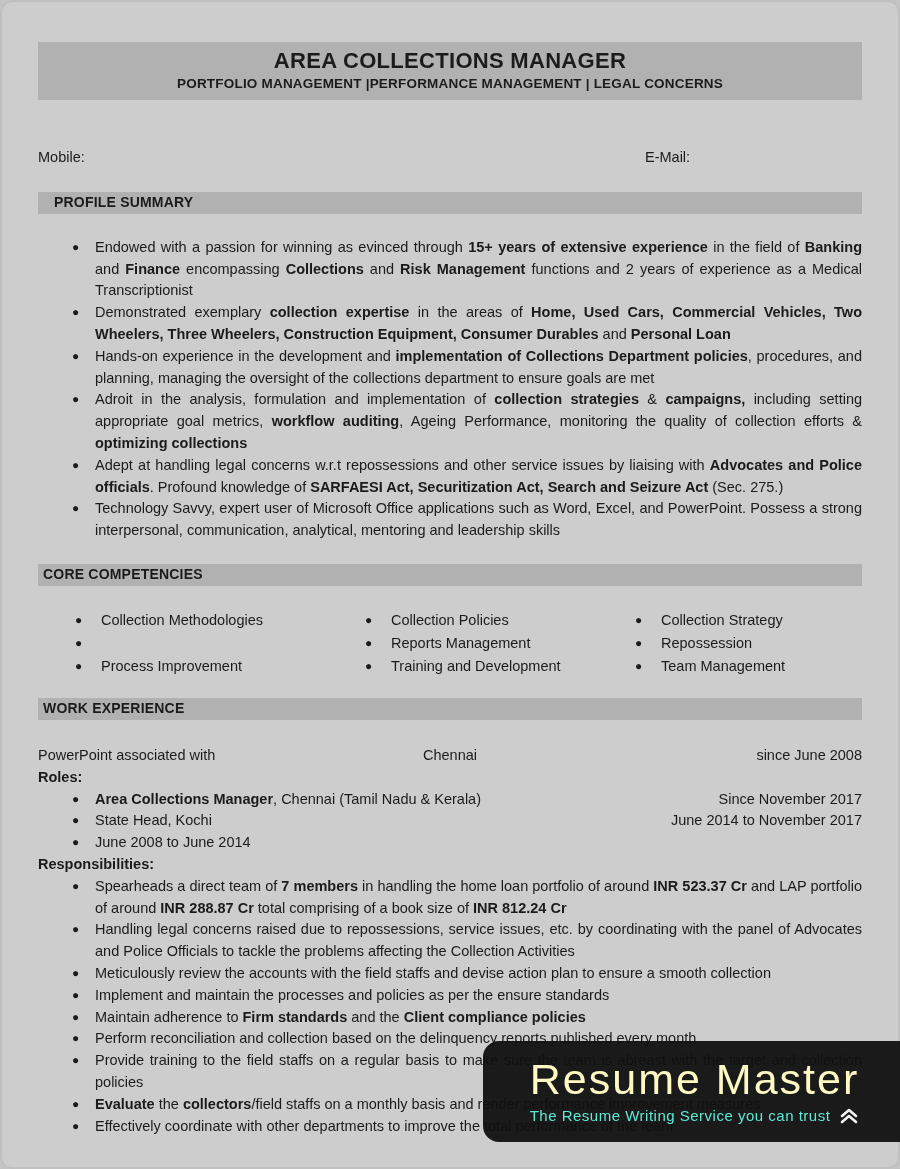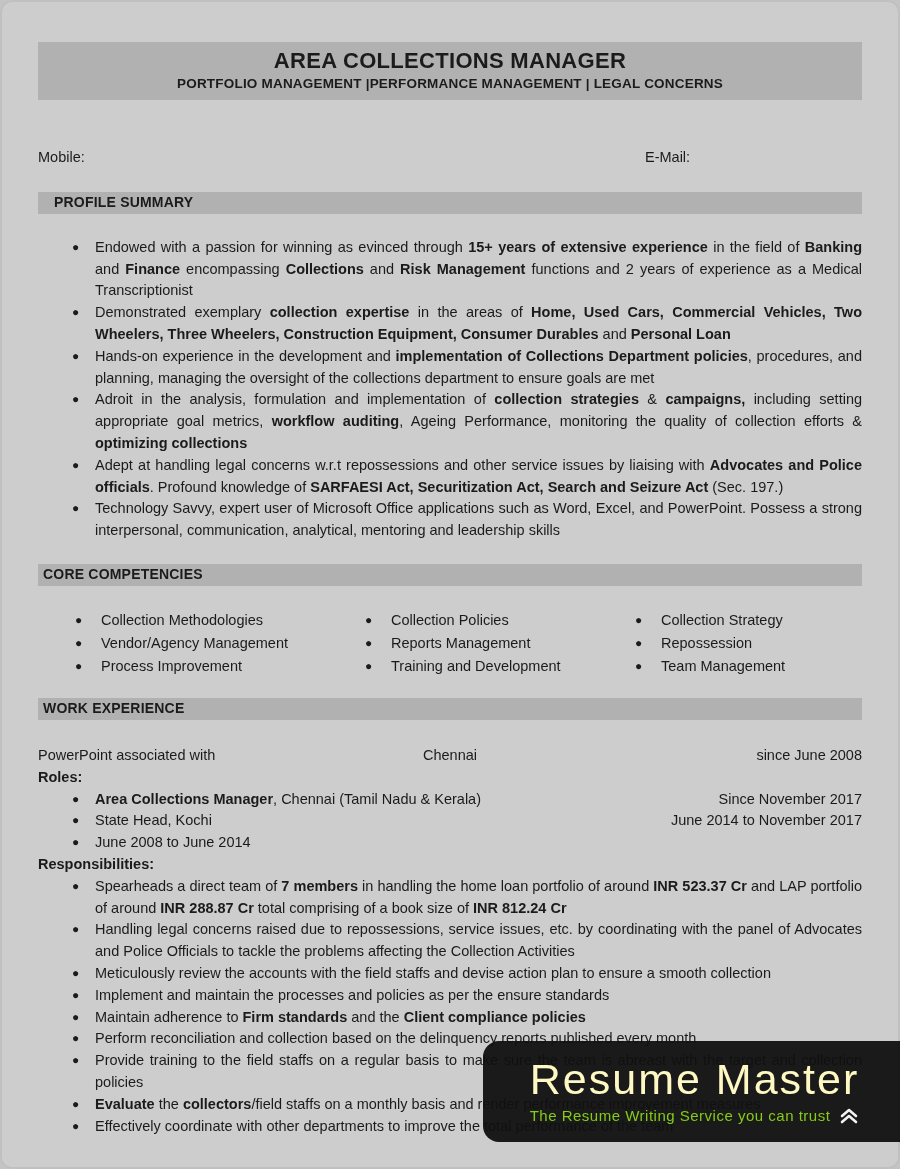--- a/index.html
+++ b/index.html
@@ -57,21 +57,21 @@
     position:absolute; left:483px; top:1041px; right:-26px; height:101px;
     background:rgba(16,16,16,0.95); border-radius:16px;
     display:flex; flex-direction:column; align-items:center; justify-content:center;
     color:#f2f2f2; z-index:5; padding-right:20px;
   }
   .wm-brand {
     font-size:43px; line-height:46px; letter-spacing:2px;
     font-weight:normal; font-stretch:condensed; color:#fef9c3;
   }
   .wm-tagline-row { display:flex; align-items:center; gap:9px; margin-top:3px; }
-  .wm-tagline { font-size:15px; color:#84cc16; letter-spacing:0.5px; }
+  .wm-tagline { font-size:15px; color:#5eead4; letter-spacing:0.5px; }
 </style>
 </head>
 <body>
 
 <div class="page">
   <div class="content">
 
     <div class="header-box">
       <div class="title">AREA COLLECTIONS MANAGER</div>
       <div class="subtitle">PORTFOLIO MANAGEMENT |PERFORMANCE MANAGEMENT | LEGAL CONCERNS</div>
@@ -96,39 +96,38 @@
       <div class="bullet-row">
         <span class="marker">●</span>
         <div class="btext"><span>Hands-on experience in the development and </span><span class="b">implementation of Collections Department policies</span><span>, procedures, and planning, managing the oversight of the collections department to ensure goals are met</span></div>
       </div>
       <div class="bullet-row">
         <span class="marker">●</span>
         <div class="btext"><span>Adroit in the analysis, formulation and implementation of </span><span class="b">collection strategies</span><span> &amp; </span><span class="b">campaigns,</span><span> including setting appropriate goal metrics, </span><span class="b">workflow auditing</span><span>, Ageing Performance, monitoring the quality of collection efforts &amp; </span><span class="b">optimizing collections</span></div>
       </div>
       <div class="bullet-row">
         <span class="marker">●</span>
-        <div class="btext"><span>Adept at handling legal concerns w.r.t repossessions and other service issues by liaising with </span><span class="b">Advocates and Police officials</span><span>. Profound knowledge of </span><span class="b">SARFAESI Act, Securitization Act, Search and Seizure Act</span><span> (Sec. 197.)</span></div>
+        <div class="btext"><span>Adept at handling legal concerns w.r.t repossessions and other service issues by liaising with </span><span class="b">Advocates and Police officials</span><span>. Profound knowledge of </span><span class="b">SARFAESI Act, Securitization Act, Search and Seizure Act</span><span> (Sec. 275.)</span></div>
       </div>
       <div class="bullet-row">
         <span class="marker">●</span>
         <div class="btext"><span>Technology Savvy, expert user of Microsoft Office applications such as Word, Excel, and PowerPoint. Possess a strong interpersonal, communication, analytical, mentoring and leadership skills</span></div>
       </div>
     </div>
 
     <div class="section-bar bar-core">CORE COMPETENCIES</div>
 
     <div class="comp-grid">
       <div>
         <div class="comp-item">
           <span class="marker">●</span>
           <span>Collection Methodologies</span>
         </div>
         <div class="comp-item">
           <span class="marker">●</span>
-          <span>Vendor/Agency Management</span>
         </div>
         <div class="comp-item">
           <span class="marker">●</span>
           <span>Process Improvement</span>
         </div>
       </div>
       <div>
         <div class="comp-item">
           <span class="marker">●</span>
           <span>Collection Policies</span>

